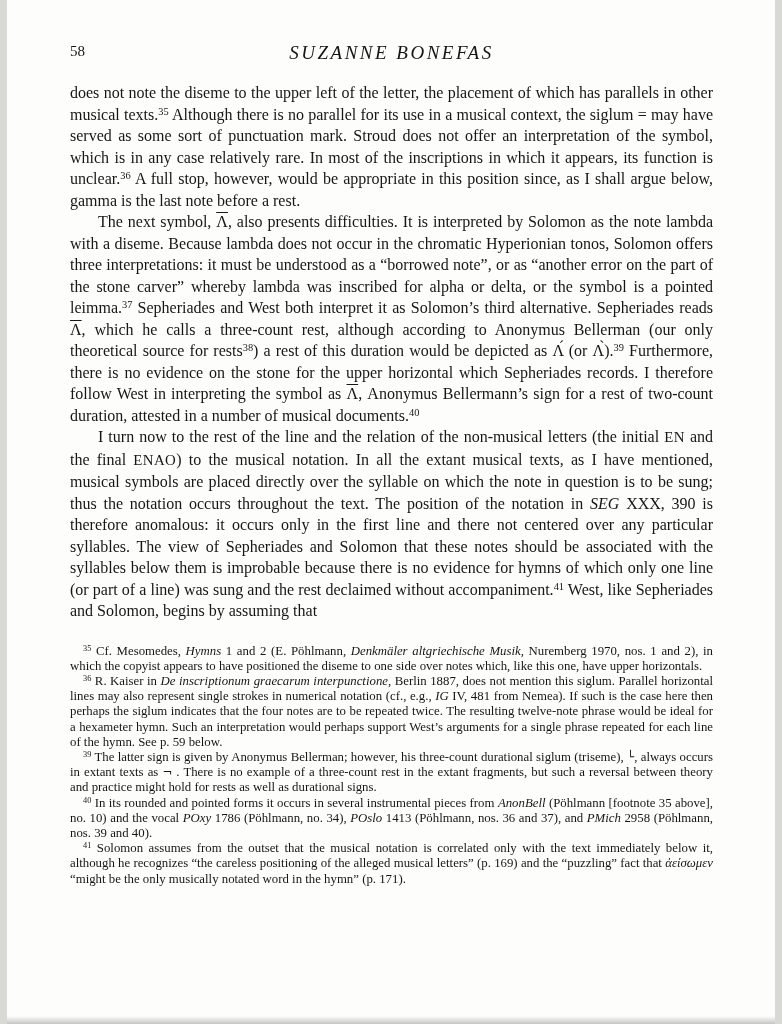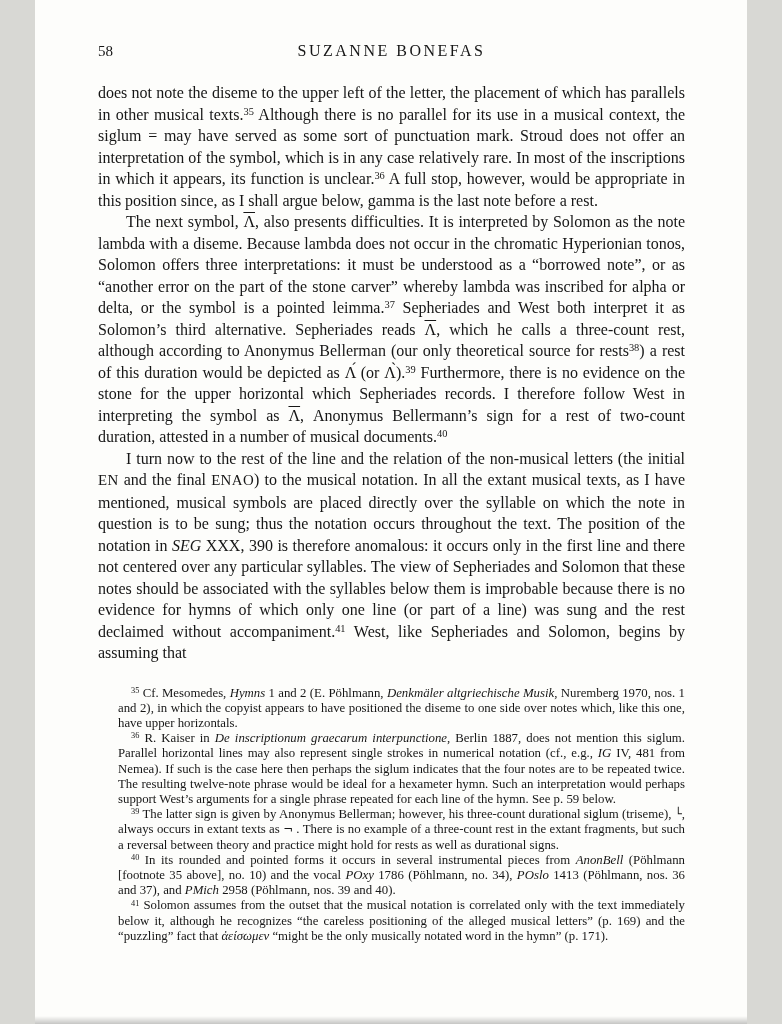--- a/index.html
+++ b/index.html
@@ -1,18 +1,18 @@
 <!DOCTYPE html>
 <html><head>
 <meta charset="utf-8">
 <style>
   html, body { margin: 0; padding: 0; background: #d8d8d4; }
   .page {
     position: relative;
-    width: 712px;
+    width: 768px;
     height: 1024px;
     margin: 0 auto;
     background: #fdfdfb;
     box-sizing: border-box;
     padding: 42px 62px 0 63px;
     font-family: "Liberation Serif", serif;
     color: #161616;
     overflow: hidden;
   }
   .page::after {
@@ -21,31 +21,32 @@
     left: 0; right: 0; bottom: 0;
     height: 8px;
     background: linear-gradient(to bottom, rgba(0,0,0,0), rgba(0,0,0,0.22));
     pointer-events: none;
   }
   .pg-header { position: relative; height: 22px; margin-bottom: 18px; }
   .pagenum { position: absolute; left: 0; top: 1px; font-size: 15px; }
   .running-head {
     display: block;
     text-align: center;
-    font-size: 16px;
+    font-size: 19px;
     letter-spacing: 2.5px;
+    font-style: italic;
   }
   .bodytext p {
     margin: 0;
     font-size: 16px;
     line-height: 21.5px;
     text-align: justify;
   }
   .bodytext p.indent { text-indent: 28px; }
-  .footnotes { margin-top: 22px; margin-left: 20px; }
+  .footnotes { margin-top: 22px; }
   .footnotes p {
     margin: 0;
     font-size: 12.8px;
     line-height: 15.2px;
     text-align: justify;
     text-indent: 13px;
   }
   .sup {
     font-size: 0.65em;
     vertical-align: baseline;

